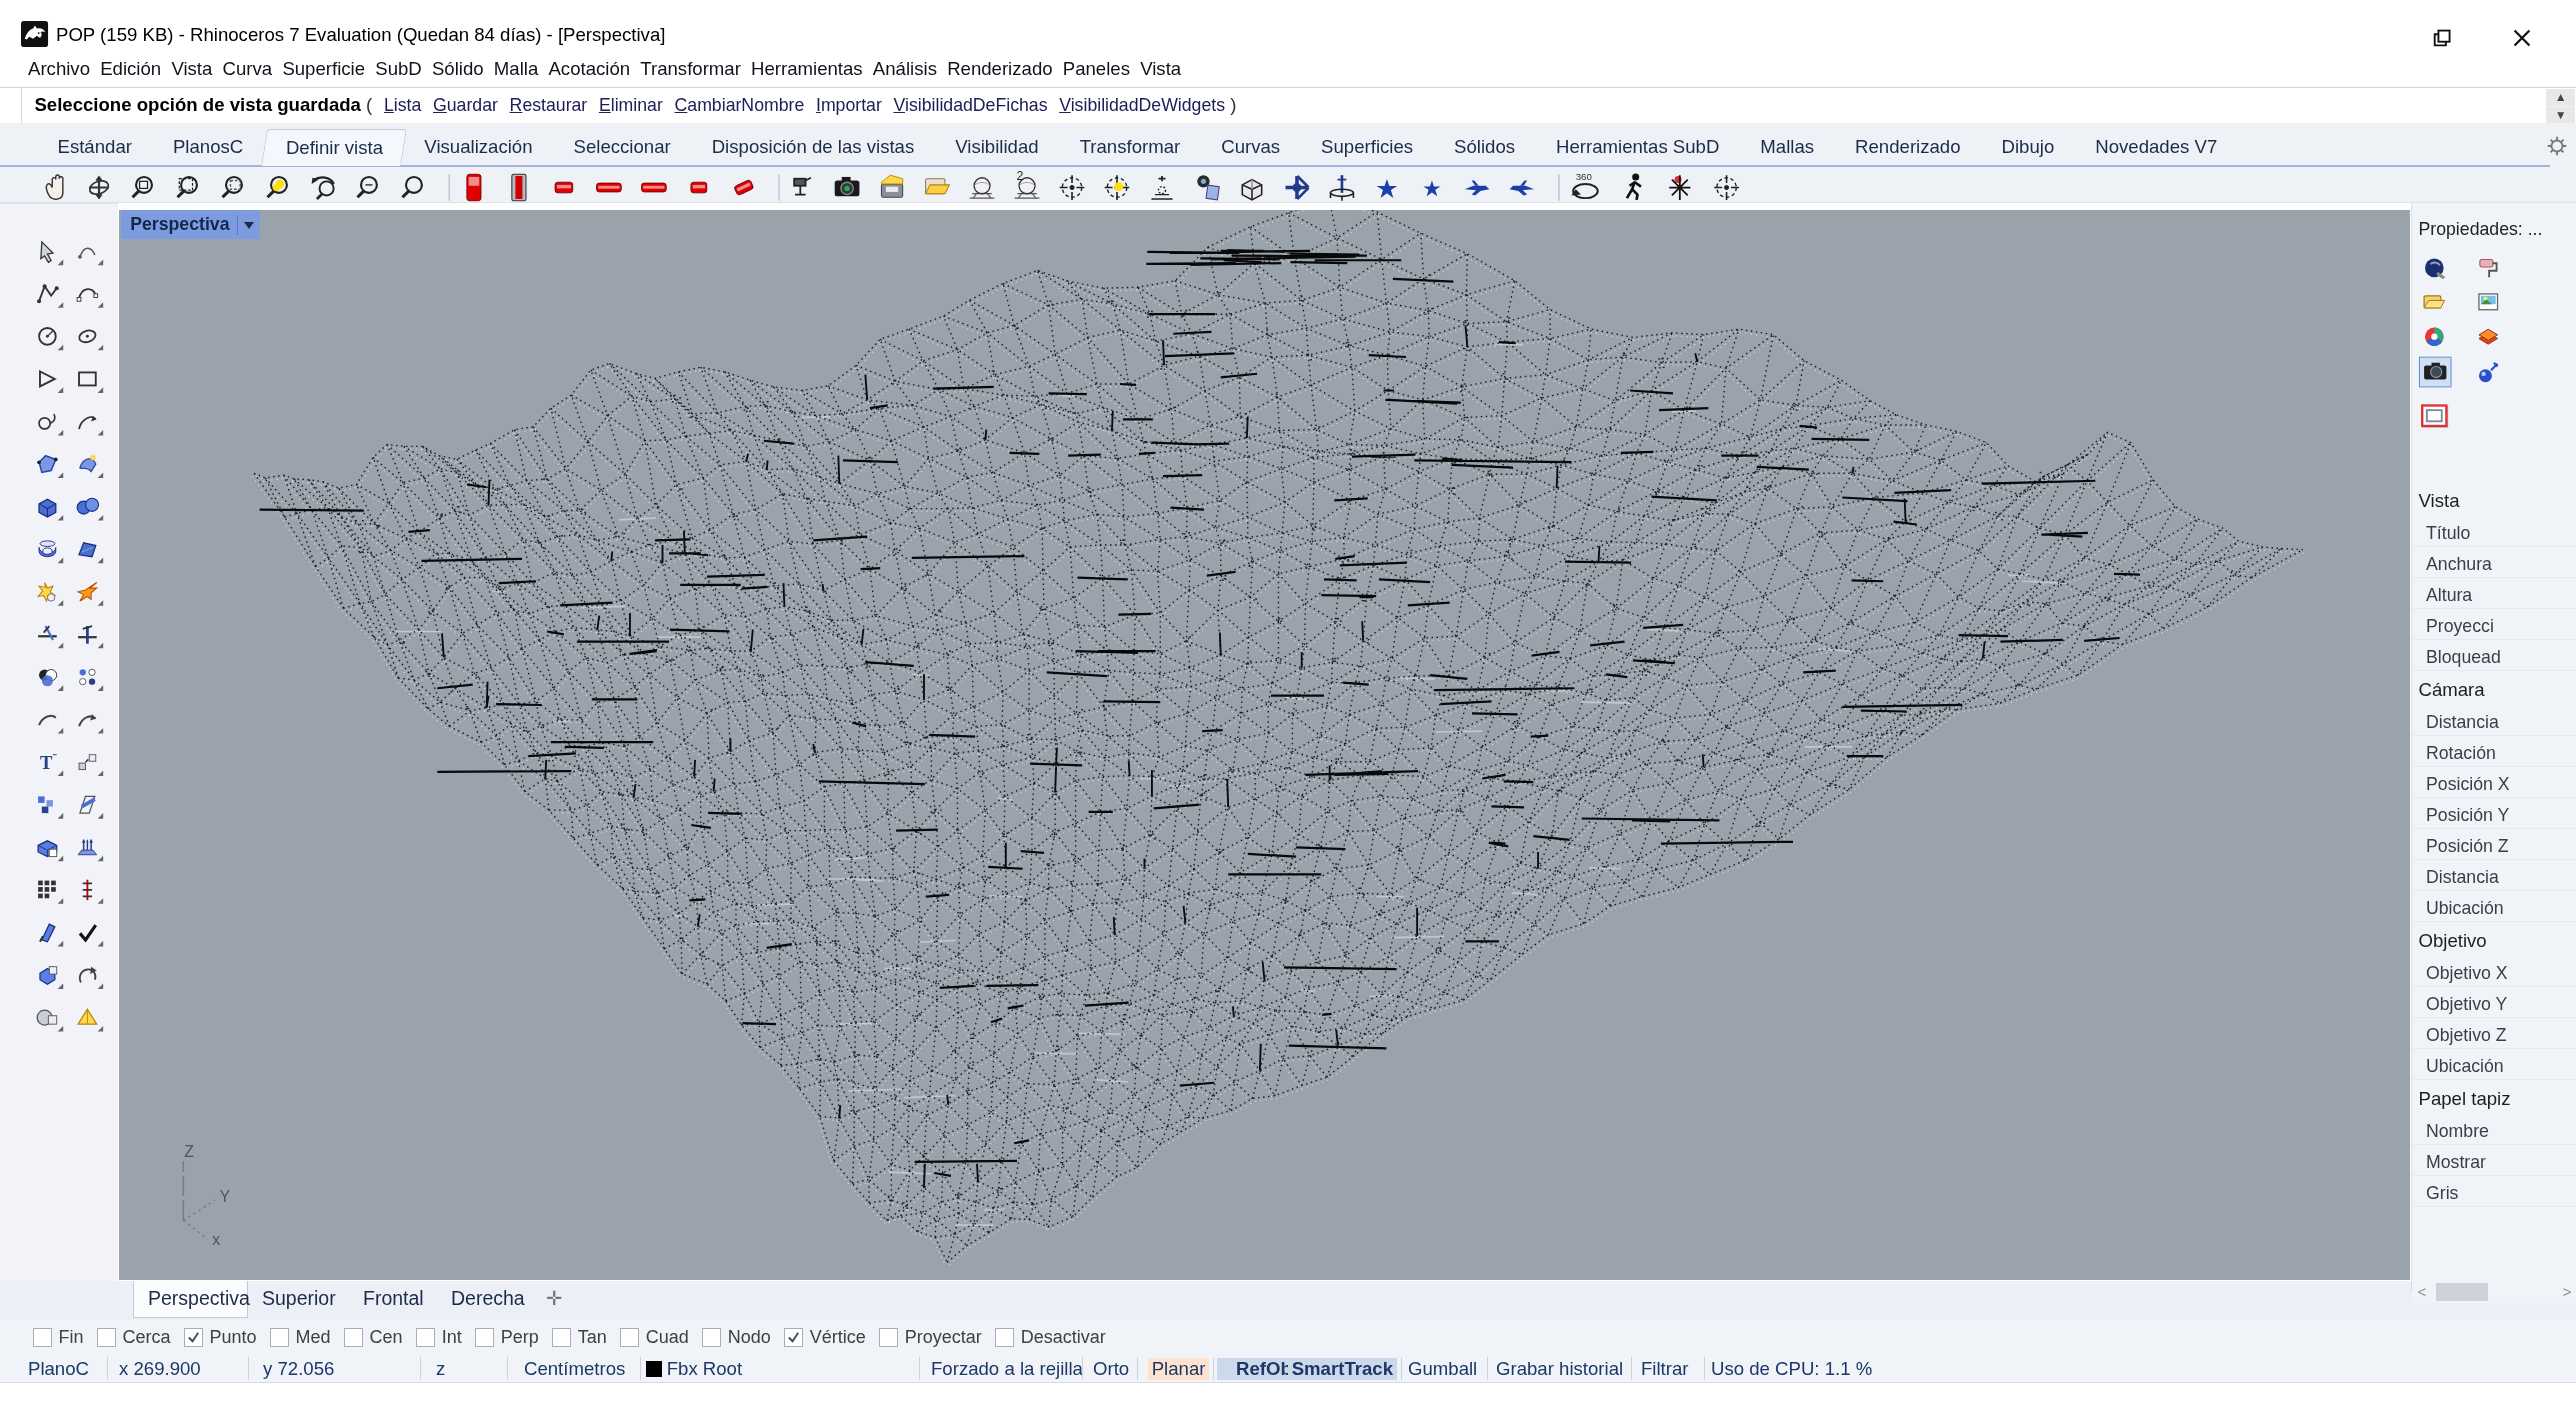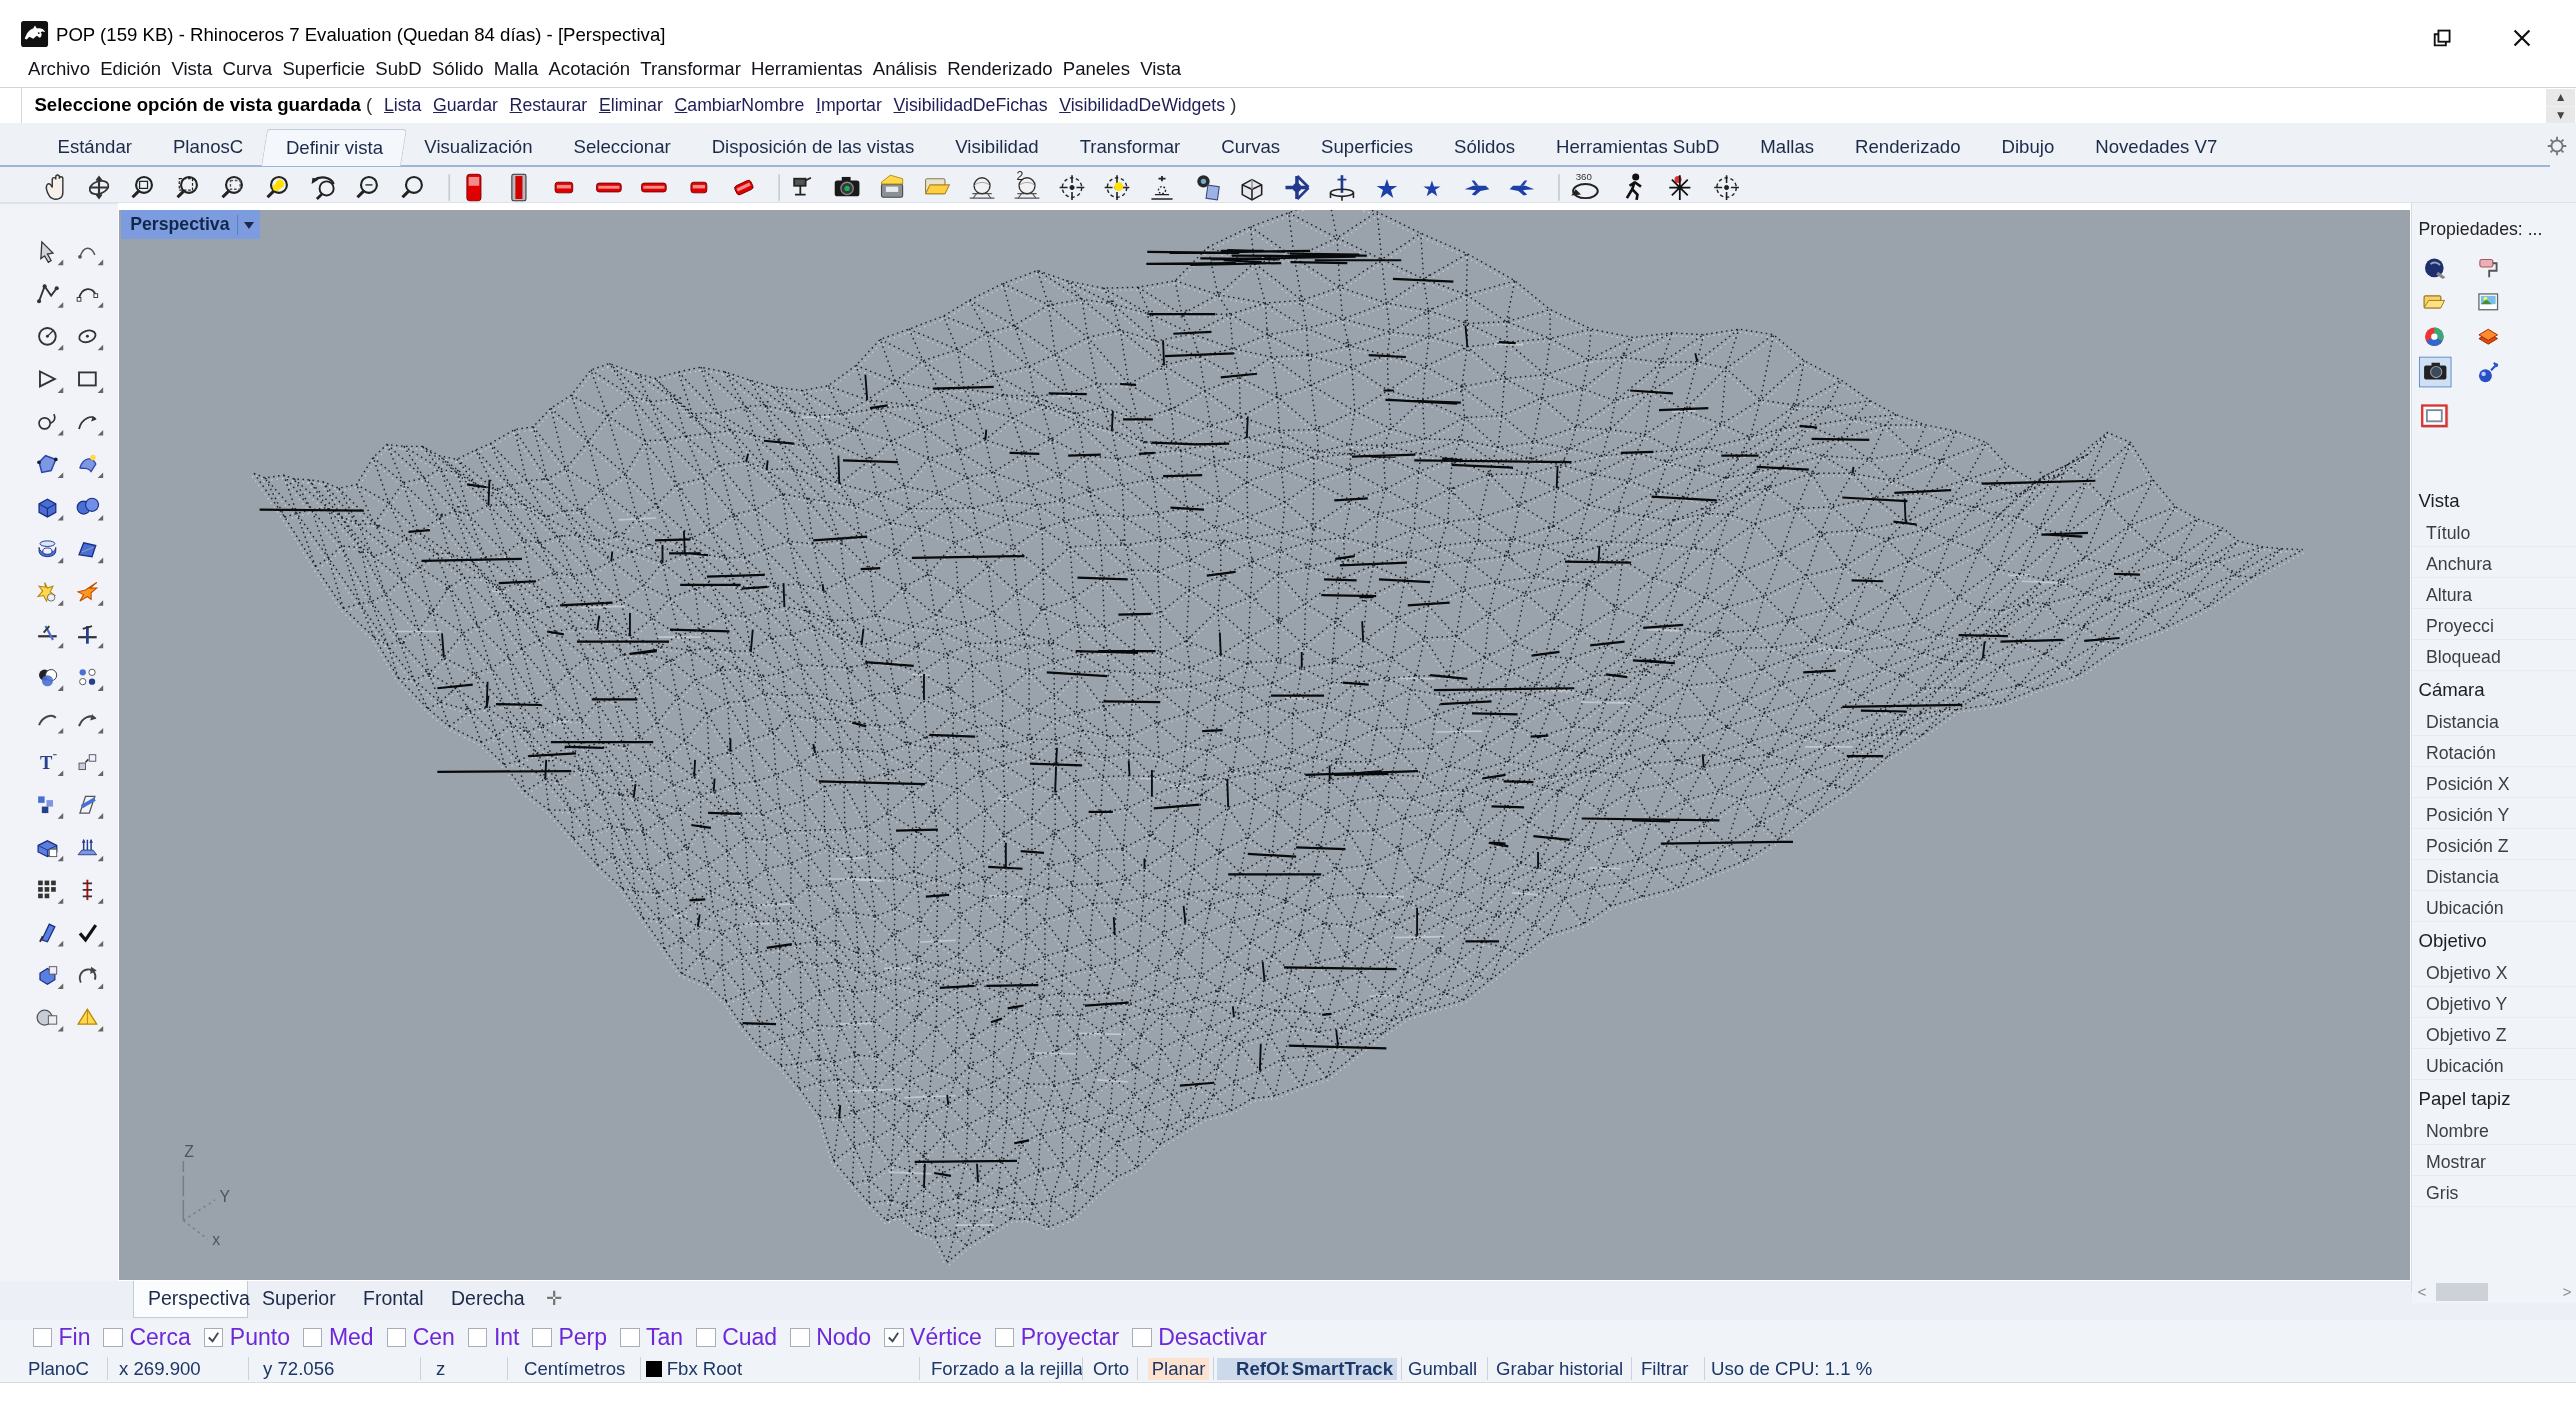--- a/index.html
+++ b/index.html
@@ -37,21 +37,21 @@
 .psec { font-size:18.6px; color:#1d1d24; padding-top:8.4px; height:34px; white-space:nowrap; padding-left:6.5px; }
 .pit { font-size:17.7px; color:#3c3d46; padding-top:6.5px; padding-left:14px; height:31px; border-bottom:0.9px solid #e7ebf0; white-space:nowrap; }
 #rpsb { position:absolute; left:0px; top:1078px; width:165px; height:22.3px; background:#f0f3f7; color:#888; font-size:15px; }
 #rpsb .th { position:absolute; left:24px; top:1.9px; width:52px; height:17.7px; background:#cdd2d9; }
 #vtabs { position:absolute; left:0px; top:1281px; width:2576px; height:39px; background:#eceff5; font-size:19.5px; color:#1c2b4a; }
 .vt { position:absolute; top:0px; }
 .vt.active { background:#fbfcfe; border:0.9px solid #c3cbd8; border-top:none; }
 #osnap { position:absolute; left:0px; top:1320px; width:2576px; height:35px; background:#f0f3f7; white-space:nowrap; padding-left:19.5px; display:flex; align-items:center; }
 .osi { display:inline-flex; align-items:center; margin-left:13px; }
 .cb { width:19.5px; height:19.5px; background:#fff; border:0.9px solid #a8adb8; display:inline-flex; align-items:center; justify-content:center; margin-right:6.5px; }
-.osl { font-size:23px; color:#6d28d9; }
+.osl { font-size:18px; color:#404040; }
 #status { position:absolute; left:0px; top:1355px; width:2576px; height:28px; background:#f0f3f7; border-bottom:0.9px solid #d8dce2; font-size:18.6px; color:#1c3768; }
 #status .st { position:absolute; top:2.8px; white-space:nowrap; }
 #status .sep { position:absolute; top:1.9px; width:0.9px; height:23px; background:#ccd2da; }
 </style></head><body>
 <div id="titlebar">
   <span class="ic"><svg width="28" height="28" viewBox="0 0 30 30">
         <rect x="0" y="1" width="29" height="28" rx="3" fill="#111"></rect>
         <path d="M4 20C6 14 9 10 13 9L15 6L17 9C21 8 25 10 26 13C24 12 22 12 21 13C23 15 22 18 20 19L17 17L13 20L9 18L6 21Z" fill="#fff"></path>
         <circle cx="19" cy="14" r="1" fill="#111"></circle>
       </svg></span>

